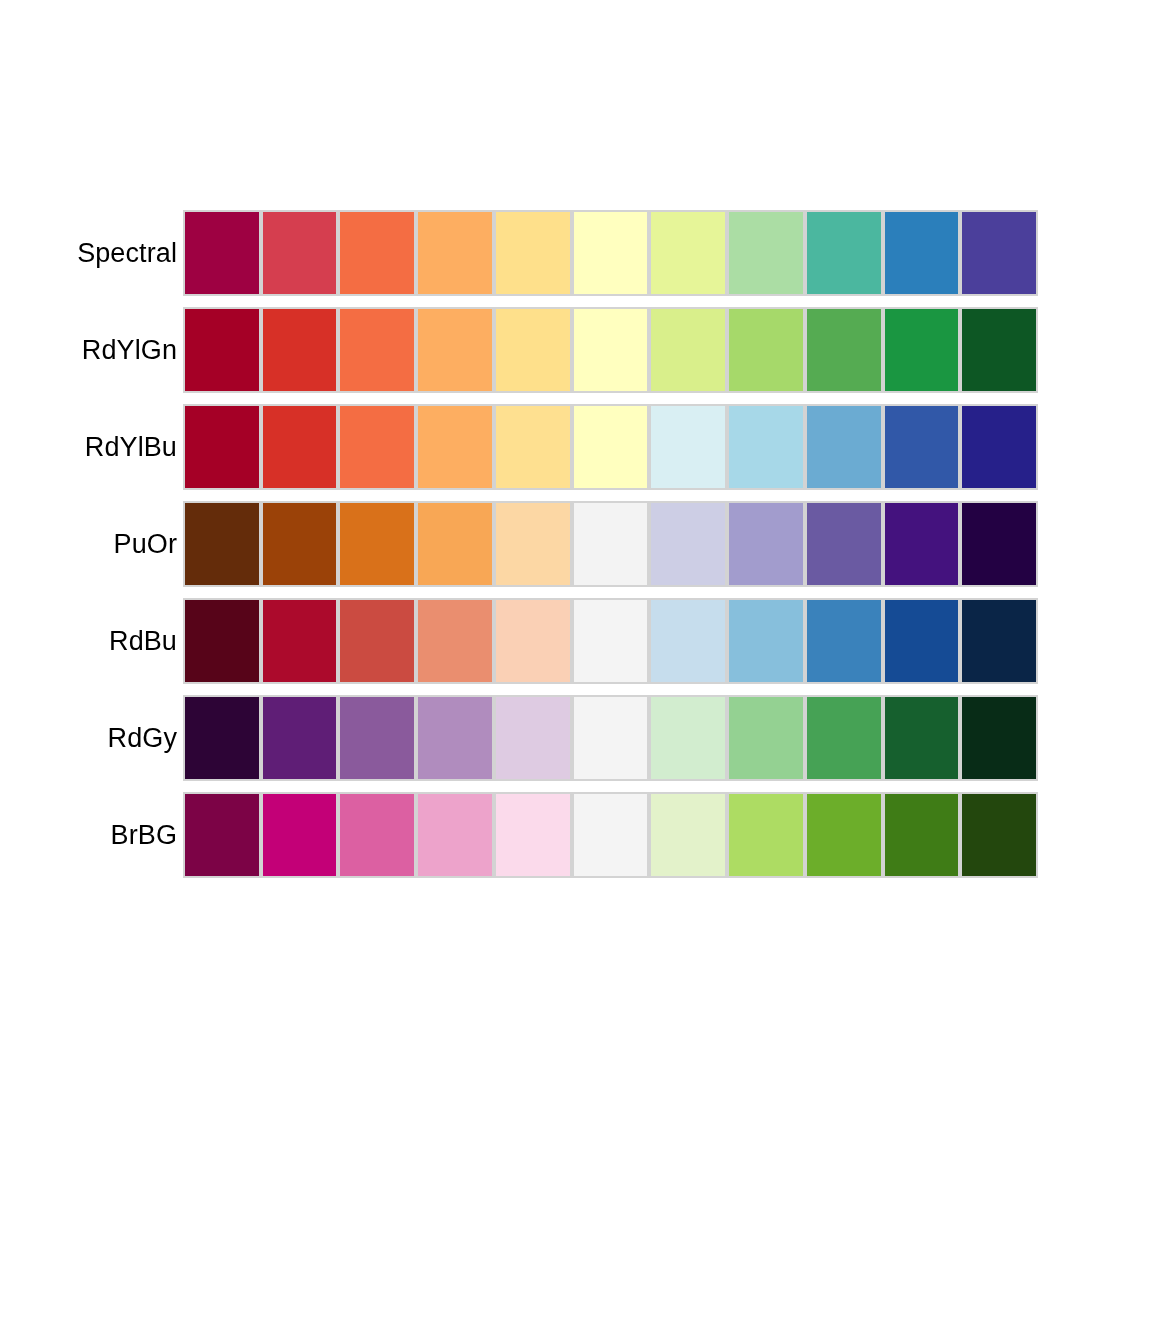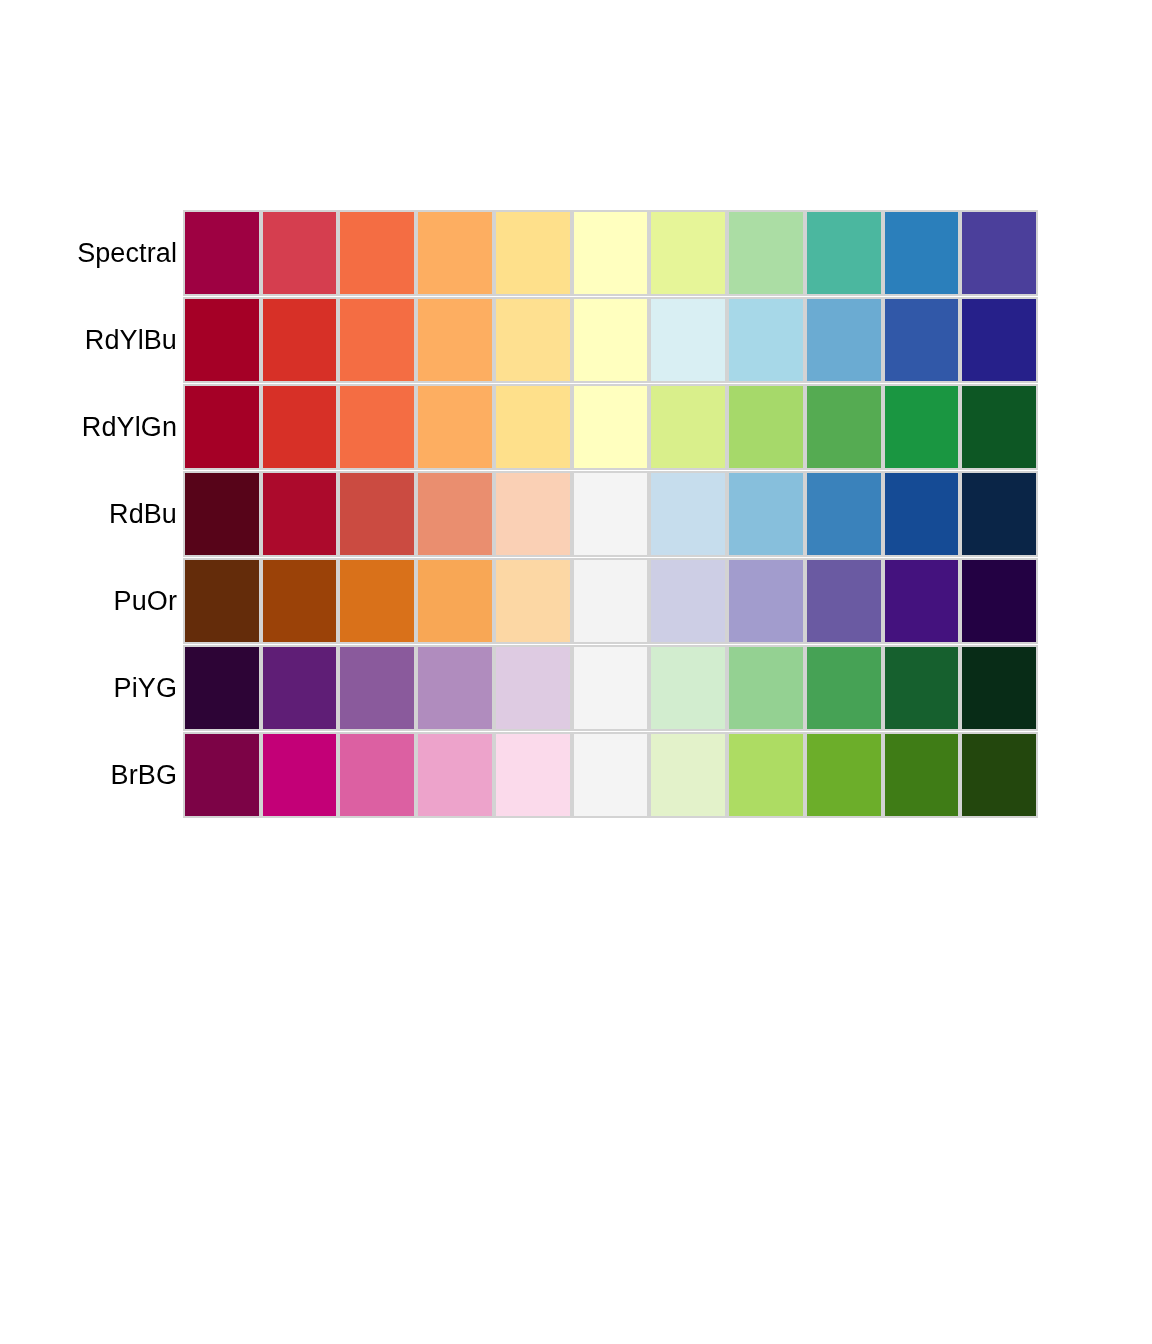--- a/index.html
+++ b/index.html
@@ -22,21 +22,21 @@
   #cmap-list {
     position: absolute;
     left: 0;
     top: 210px;
     width: 1152px;
   }
   .cmap-row {
     display: flex;
     align-items: center;
     height: 86px;
-    margin-bottom: 1px;
+    margin-bottom: 11px;
   }
   .cmap-label {
     width: 183px;
     flex: 0 0 183px;
     text-align: right;
     padding-right: 6px;
     box-sizing: border-box;
     font-size: 27px;
     line-height: 32px;
     color: #000000;
@@ -73,85 +73,85 @@
           <div class="cmap-swatch" style="background-color: rgb(254, 224, 139); border-color: rgb(211, 211, 211);"></div>
           <div class="cmap-swatch" style="background-color: rgb(255, 255, 191); border-color: rgb(211, 211, 211);"></div>
           <div class="cmap-swatch" style="background-color: rgb(230, 245, 152); border-color: rgb(211, 211, 211);"></div>
           <div class="cmap-swatch" style="background-color: rgb(171, 221, 164); border-color: rgb(211, 211, 211);"></div>
           <div class="cmap-swatch" style="background-color: rgb(75, 183, 159); border-color: rgb(211, 211, 211);"></div>
           <div class="cmap-swatch" style="background-color: rgb(43, 127, 187); border-color: rgb(211, 211, 211);"></div>
           <div class="cmap-swatch" style="background-color: rgb(75, 63, 155); border-color: rgb(211, 211, 211);"></div>
         </div>
       </div>
       <div class="cmap-row">
+        <div class="cmap-label">RdYlGn</div>
+        <div class="cmap-strip" style="background: rgb(211, 211, 211);">
+          <div class="cmap-swatch" style="background-color: rgb(165, 0, 38); border-color: rgb(211, 211, 211);"></div>
+          <div class="cmap-swatch" style="background-color: rgb(215, 48, 39); border-color: rgb(211, 211, 211);"></div>
+          <div class="cmap-swatch" style="background-color: rgb(244, 109, 67); border-color: rgb(211, 211, 211);"></div>
+          <div class="cmap-swatch" style="background-color: rgb(253, 174, 97); border-color: rgb(211, 211, 211);"></div>
+          <div class="cmap-swatch" style="background-color: rgb(254, 224, 139); border-color: rgb(211, 211, 211);"></div>
+          <div class="cmap-swatch" style="background-color: rgb(255, 255, 191); border-color: rgb(211, 211, 211);"></div>
+          <div class="cmap-swatch" style="background-color: rgb(217, 239, 139); border-color: rgb(211, 211, 211);"></div>
+          <div class="cmap-swatch" style="background-color: rgb(166, 217, 106); border-color: rgb(211, 211, 211);"></div>
+          <div class="cmap-swatch" style="background-color: rgb(85, 171, 82); border-color: rgb(211, 211, 211);"></div>
+          <div class="cmap-swatch" style="background-color: rgb(26, 150, 65); border-color: rgb(211, 211, 211);"></div>
+          <div class="cmap-swatch" style="background-color: rgb(13, 87, 36); border-color: rgb(211, 211, 211);"></div>
+        </div>
+      </div>
+      <div class="cmap-row">
         <div class="cmap-label">RdYlBu</div>
         <div class="cmap-strip" style="background: rgb(211, 211, 211);">
           <div class="cmap-swatch" style="background-color: rgb(165, 0, 38); border-color: rgb(211, 211, 211);"></div>
           <div class="cmap-swatch" style="background-color: rgb(215, 48, 39); border-color: rgb(211, 211, 211);"></div>
           <div class="cmap-swatch" style="background-color: rgb(244, 109, 67); border-color: rgb(211, 211, 211);"></div>
           <div class="cmap-swatch" style="background-color: rgb(253, 174, 97); border-color: rgb(211, 211, 211);"></div>
           <div class="cmap-swatch" style="background-color: rgb(254, 224, 144); border-color: rgb(211, 211, 211);"></div>
           <div class="cmap-swatch" style="background-color: rgb(255, 255, 191); border-color: rgb(211, 211, 211);"></div>
           <div class="cmap-swatch" style="background-color: rgb(217, 239, 243); border-color: rgb(211, 211, 211);"></div>
           <div class="cmap-swatch" style="background-color: rgb(167, 216, 232); border-color: rgb(211, 211, 211);"></div>
           <div class="cmap-swatch" style="background-color: rgb(107, 171, 210); border-color: rgb(211, 211, 211);"></div>
           <div class="cmap-swatch" style="background-color: rgb(49, 88, 168); border-color: rgb(211, 211, 211);"></div>
           <div class="cmap-swatch" style="background-color: rgb(38, 32, 138); border-color: rgb(211, 211, 211);"></div>
         </div>
       </div>
       <div class="cmap-row">
-        <div class="cmap-label">RdYlGn</div>
+        <div class="cmap-label">PuOr</div>
         <div class="cmap-strip" style="background: rgb(211, 211, 211);">
-          <div class="cmap-swatch" style="background-color: rgb(165, 0, 38); border-color: rgb(211, 211, 211);"></div>
-          <div class="cmap-swatch" style="background-color: rgb(215, 48, 39); border-color: rgb(211, 211, 211);"></div>
-          <div class="cmap-swatch" style="background-color: rgb(244, 109, 67); border-color: rgb(211, 211, 211);"></div>
-          <div class="cmap-swatch" style="background-color: rgb(253, 174, 97); border-color: rgb(211, 211, 211);"></div>
-          <div class="cmap-swatch" style="background-color: rgb(254, 224, 139); border-color: rgb(211, 211, 211);"></div>
-          <div class="cmap-swatch" style="background-color: rgb(255, 255, 191); border-color: rgb(211, 211, 211);"></div>
-          <div class="cmap-swatch" style="background-color: rgb(217, 239, 139); border-color: rgb(211, 211, 211);"></div>
-          <div class="cmap-swatch" style="background-color: rgb(166, 217, 106); border-color: rgb(211, 211, 211);"></div>
-          <div class="cmap-swatch" style="background-color: rgb(85, 171, 82); border-color: rgb(211, 211, 211);"></div>
-          <div class="cmap-swatch" style="background-color: rgb(26, 150, 65); border-color: rgb(211, 211, 211);"></div>
-          <div class="cmap-swatch" style="background-color: rgb(13, 87, 36); border-color: rgb(211, 211, 211);"></div>
+          <div class="cmap-swatch" style="background-color: rgb(100, 44, 10); border-color: rgb(211, 211, 211);"></div>
+          <div class="cmap-swatch" style="background-color: rgb(155, 66, 8); border-color: rgb(211, 211, 211);"></div>
+          <div class="cmap-swatch" style="background-color: rgb(217, 113, 26); border-color: rgb(211, 211, 211);"></div>
+          <div class="cmap-swatch" style="background-color: rgb(248, 167, 85); border-color: rgb(211, 211, 211);"></div>
+          <div class="cmap-swatch" style="background-color: rgb(252, 215, 164); border-color: rgb(211, 211, 211);"></div>
+          <div class="cmap-swatch" style="background-color: rgb(243, 243, 243); border-color: rgb(211, 211, 211);"></div>
+          <div class="cmap-swatch" style="background-color: rgb(205, 206, 229); border-color: rgb(211, 211, 211);"></div>
+          <div class="cmap-swatch" style="background-color: rgb(162, 156, 205); border-color: rgb(211, 211, 211);"></div>
+          <div class="cmap-swatch" style="background-color: rgb(106, 90, 162); border-color: rgb(211, 211, 211);"></div>
+          <div class="cmap-swatch" style="background-color: rgb(68, 18, 126); border-color: rgb(211, 211, 211);"></div>
+          <div class="cmap-swatch" style="background-color: rgb(35, 1, 67); border-color: rgb(211, 211, 211);"></div>
         </div>
       </div>
       <div class="cmap-row">
         <div class="cmap-label">RdBu</div>
         <div class="cmap-strip" style="background: rgb(211, 211, 211);">
           <div class="cmap-swatch" style="background-color: rgb(87, 4, 25); border-color: rgb(211, 211, 211);"></div>
           <div class="cmap-swatch" style="background-color: rgb(172, 10, 44); border-color: rgb(211, 211, 211);"></div>
           <div class="cmap-swatch" style="background-color: rgb(203, 75, 65); border-color: rgb(211, 211, 211);"></div>
           <div class="cmap-swatch" style="background-color: rgb(234, 142, 111); border-color: rgb(211, 211, 211);"></div>
           <div class="cmap-swatch" style="background-color: rgb(250, 208, 181); border-color: rgb(211, 211, 211);"></div>
           <div class="cmap-swatch" style="background-color: rgb(244, 244, 244); border-color: rgb(211, 211, 211);"></div>
           <div class="cmap-swatch" style="background-color: rgb(198, 221, 237); border-color: rgb(211, 211, 211);"></div>
           <div class="cmap-swatch" style="background-color: rgb(135, 191, 220); border-color: rgb(211, 211, 211);"></div>
           <div class="cmap-swatch" style="background-color: rgb(58, 130, 187); border-color: rgb(211, 211, 211);"></div>
           <div class="cmap-swatch" style="background-color: rgb(21, 75, 149); border-color: rgb(211, 211, 211);"></div>
           <div class="cmap-swatch" style="background-color: rgb(10, 37, 71); border-color: rgb(211, 211, 211);"></div>
         </div>
       </div>
       <div class="cmap-row">
-        <div class="cmap-label">PuOr</div>
-        <div class="cmap-strip" style="background: rgb(211, 211, 211);">
-          <div class="cmap-swatch" style="background-color: rgb(100, 44, 10); border-color: rgb(211, 211, 211);"></div>
-          <div class="cmap-swatch" style="background-color: rgb(155, 66, 8); border-color: rgb(211, 211, 211);"></div>
-          <div class="cmap-swatch" style="background-color: rgb(217, 113, 26); border-color: rgb(211, 211, 211);"></div>
-          <div class="cmap-swatch" style="background-color: rgb(248, 167, 85); border-color: rgb(211, 211, 211);"></div>
-          <div class="cmap-swatch" style="background-color: rgb(252, 215, 164); border-color: rgb(211, 211, 211);"></div>
-          <div class="cmap-swatch" style="background-color: rgb(243, 243, 243); border-color: rgb(211, 211, 211);"></div>
-          <div class="cmap-swatch" style="background-color: rgb(205, 206, 229); border-color: rgb(211, 211, 211);"></div>
-          <div class="cmap-swatch" style="background-color: rgb(162, 156, 205); border-color: rgb(211, 211, 211);"></div>
-          <div class="cmap-swatch" style="background-color: rgb(106, 90, 162); border-color: rgb(211, 211, 211);"></div>
-          <div class="cmap-swatch" style="background-color: rgb(68, 18, 126); border-color: rgb(211, 211, 211);"></div>
-          <div class="cmap-swatch" style="background-color: rgb(35, 1, 67); border-color: rgb(211, 211, 211);"></div>
-        </div>
-      </div>
-      <div class="cmap-row">
-        <div class="cmap-label">PiYG</div>
+        <div class="cmap-label">RdGy</div>
         <div class="cmap-strip" style="background: rgb(211, 211, 211);">
           <div class="cmap-swatch" style="background-color: rgb(45, 4, 54); border-color: rgb(211, 211, 211);"></div>
           <div class="cmap-swatch" style="background-color: rgb(95, 30, 118); border-color: rgb(211, 211, 211);"></div>
           <div class="cmap-swatch" style="background-color: rgb(138, 90, 156); border-color: rgb(211, 211, 211);"></div>
           <div class="cmap-swatch" style="background-color: rgb(176, 140, 190); border-color: rgb(211, 211, 211);"></div>
           <div class="cmap-swatch" style="background-color: rgb(222, 203, 226); border-color: rgb(211, 211, 211);"></div>
           <div class="cmap-swatch" style="background-color: rgb(244, 244, 244); border-color: rgb(211, 211, 211);"></div>
           <div class="cmap-swatch" style="background-color: rgb(210, 237, 207); border-color: rgb(211, 211, 211);"></div>
           <div class="cmap-swatch" style="background-color: rgb(148, 209, 146); border-color: rgb(211, 211, 211);"></div>
           <div class="cmap-swatch" style="background-color: rgb(70, 162, 85); border-color: rgb(211, 211, 211);"></div>

